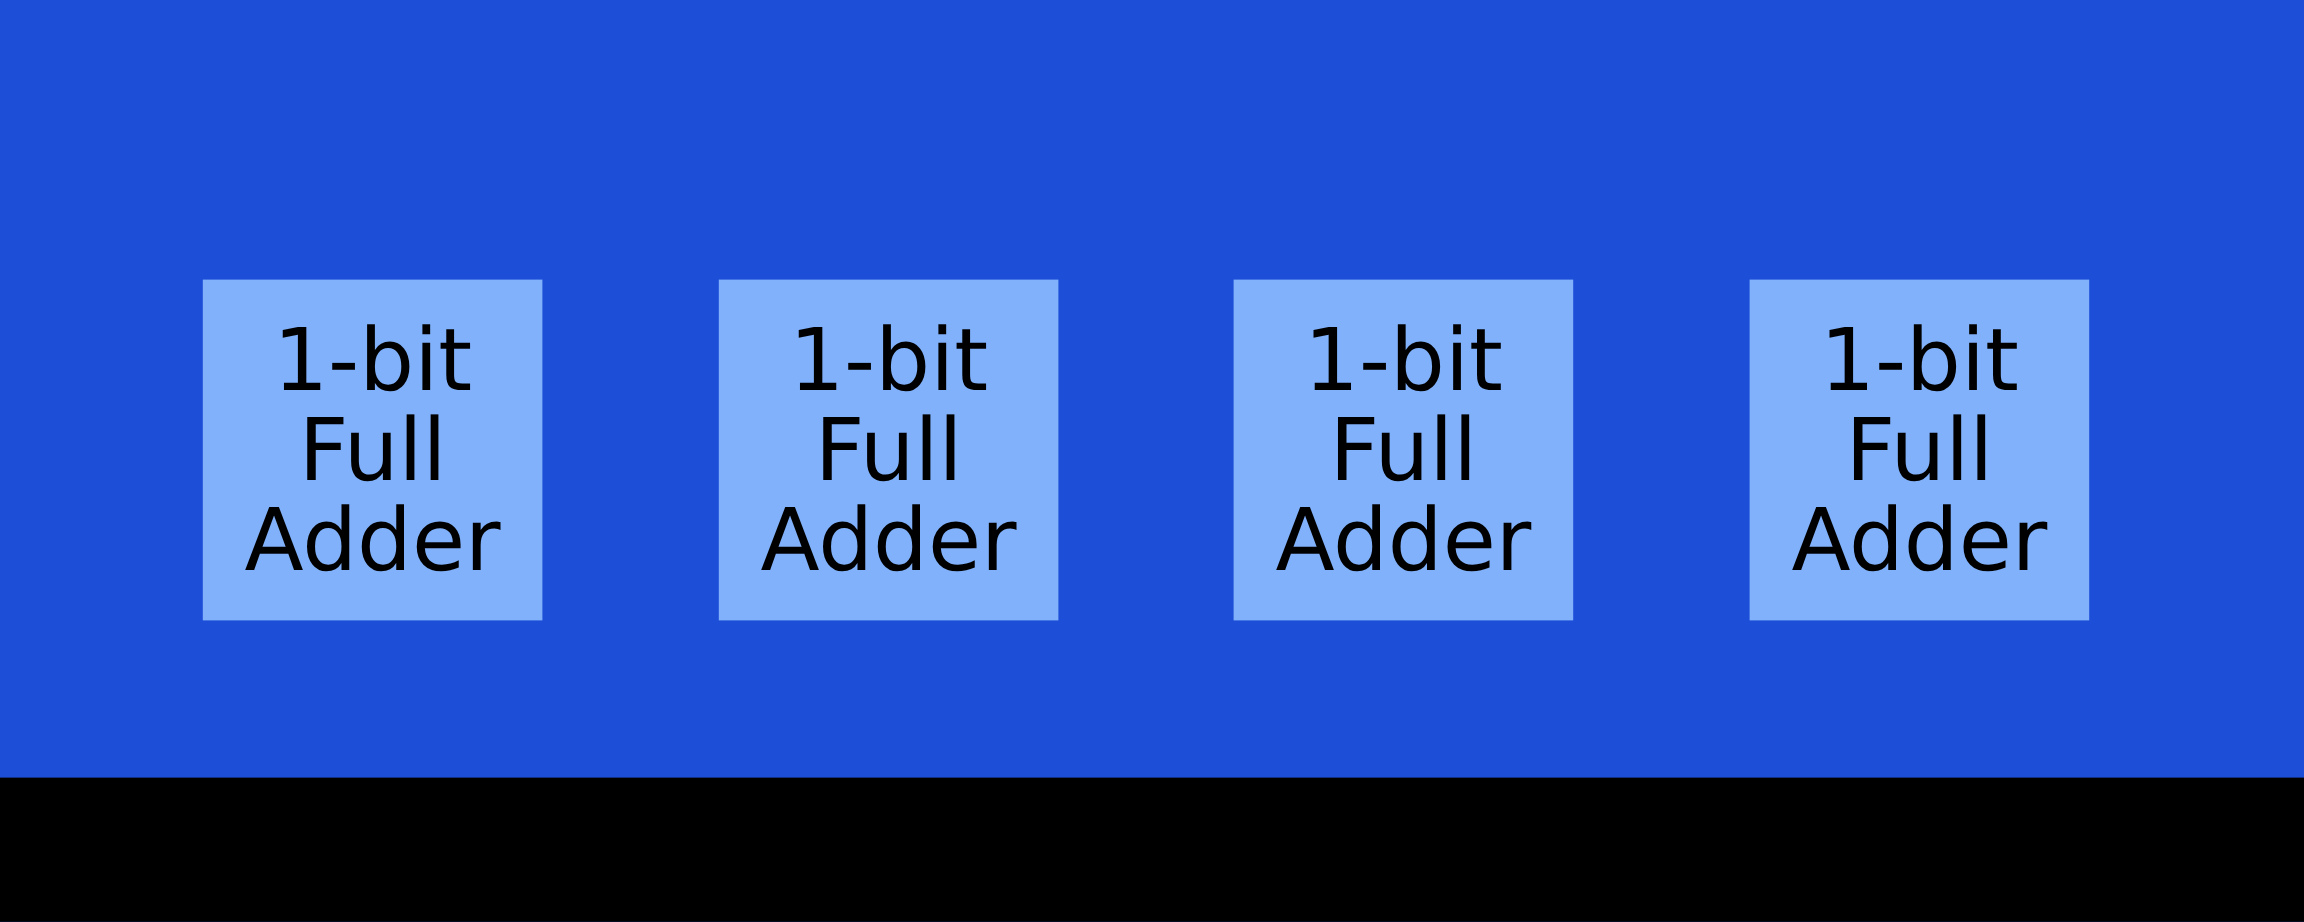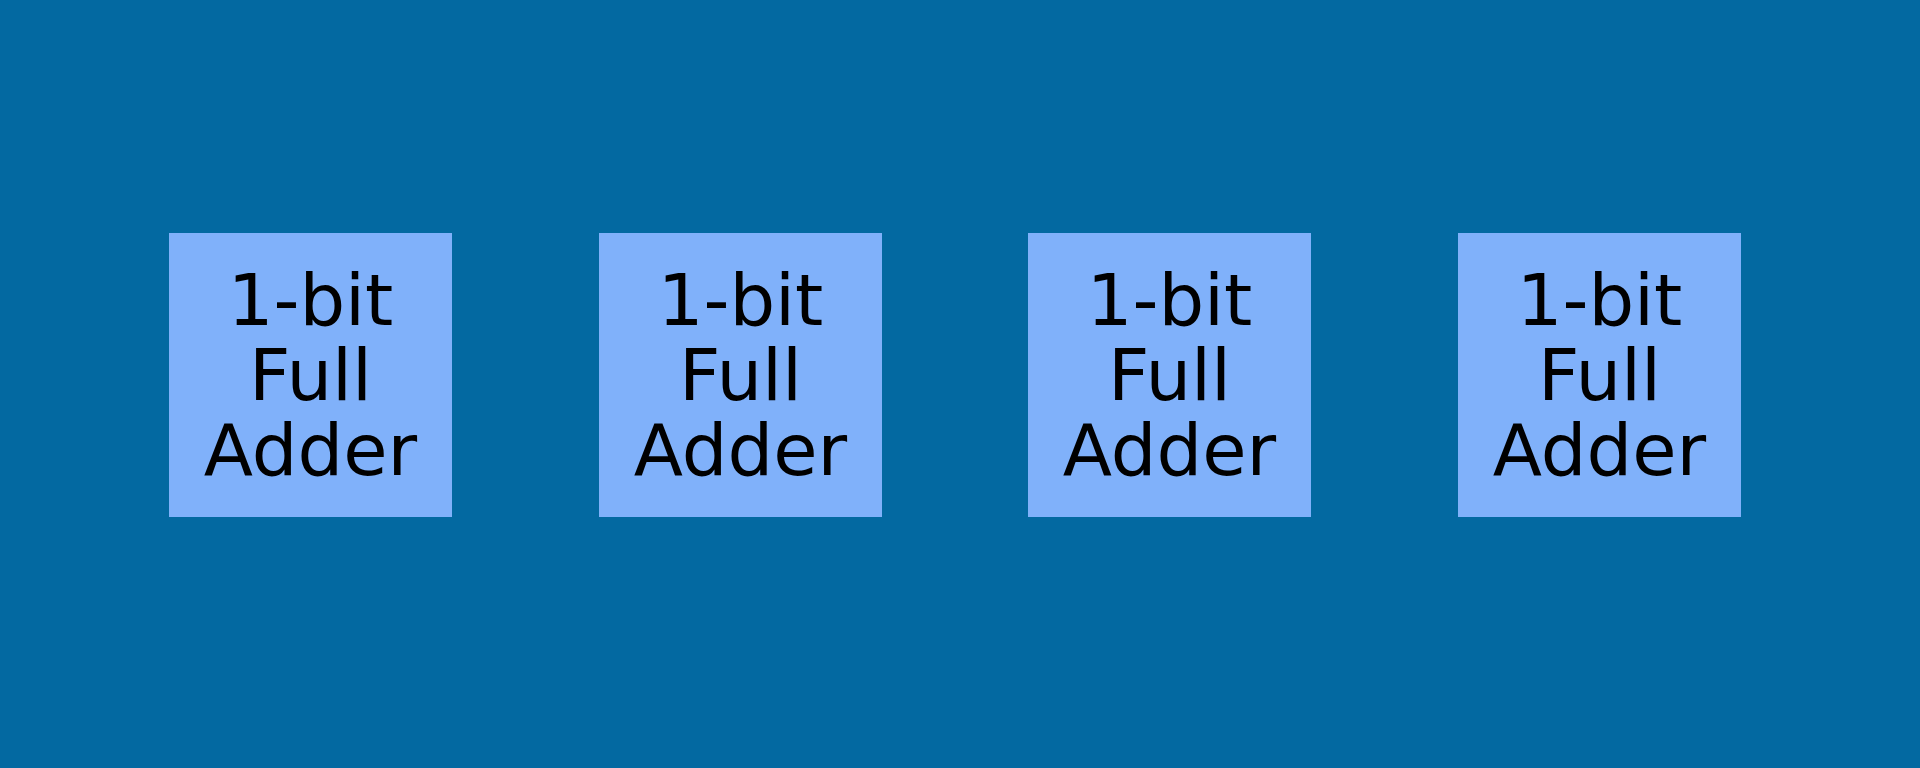--- a/index.html
+++ b/index.html
@@ -7,22 +7,22 @@
     padding: 0;
     width: 1920px;
     height: 768px;
     background: #000000;
     overflow: hidden;
     font-family: "DejaVu Sans", "Liberation Sans", sans-serif;
   }
   .canvas {
     position: relative;
     width: 1920px;
-    height: 768px;
-    background: #0369a1;
+    height: 648px;
+    background: #1d4ed8;
   }
   .block {
     position: absolute;
     top: 233px;
     width: 283px;
     height: 284px;
     background: #80B1FA;
     display: flex;
     flex-direction: column;
     align-items: center;

